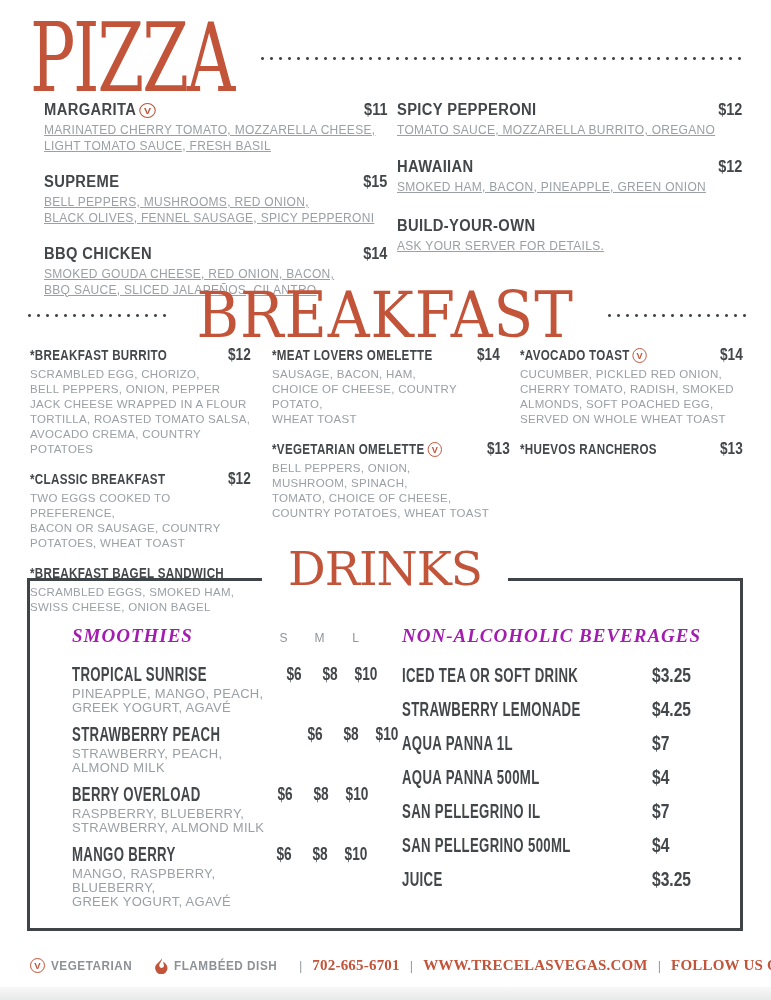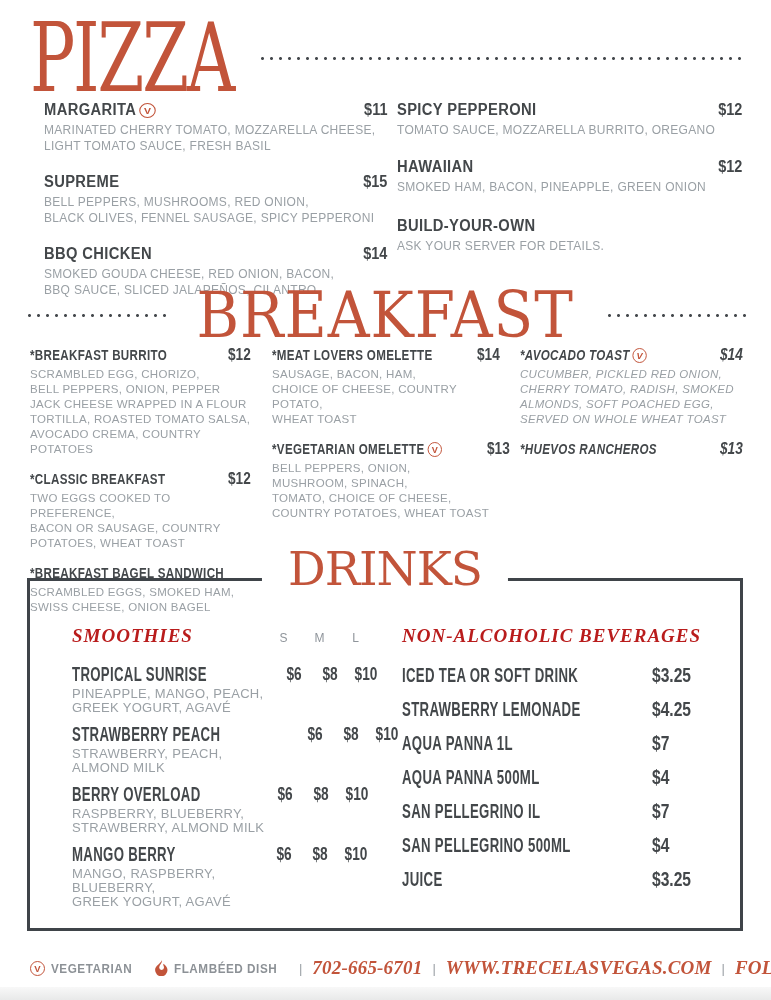--- a/index.html
+++ b/index.html
@@ -24,40 +24,40 @@
   
   .m-row { display:flex; justify-content:space-between; align-items:center; }
   .name-wrap { display:inline-flex; align-items:center; gap:5px; transform-origin:left center; white-space:nowrap; }
   .nm { font-weight:bold; color:#43474a; letter-spacing:0.4px; }
   .price { font-weight:bold; color:#43474a; transform-origin:right center; white-space:nowrap; }
   .desc { color:#9aa0a5; white-space:pre-line; letter-spacing:0.3px; margin-top:3px; }
   
   .pz-col .name-wrap { transform:scaleX(0.92); }
   .pz-col .nm { font-size:16px; line-height:20px; }
   .pz-col .price { font-size:17px; transform:scaleX(0.85); }
-  .pz-col .desc { font-size:12px; line-height:15.5px; }
+  .pz-col .desc { font-size:12px; line-height:15.5px;text-decoration:underline; }
   .pz-col .m-item { margin-bottom:18px; }
   
   .bf-col .name-wrap { transform:scaleX(0.80); }
   .bf-col .nm { font-size:14.5px; line-height:18px; }
   .bf-col .price { font-size:16px; transform:scaleX(0.85); }
   .bf-col .desc { font-size:11.5px; line-height:15px; }
   .bf-col .m-item { margin-bottom:13px; }
   .pz-col, .bf-col { position:absolute; }
   
   .veg { display:inline-flex; width:15px; height:15px; border:1.6px solid #c2543a; border-radius:50%;
          color:#c2543a; font-weight:bold; font-size:9.5px; align-items:center; justify-content:center;
          font-family:"Liberation Sans", sans-serif; flex:0 0 auto; }
   .unsquash { transform:scaleX(1.2); }
   
   .drinks-box { position:absolute; left:27px; top:578px; width:716px; height:353px; border:3px solid #3f4449; }
   .drinks-title-box { position:absolute; top:-36px; left:50%; transform:translateX(-50%);
                       background:#fff; padding:0 26px; }
   .sub-title { font-family:"Liberation Serif", serif; font-style:italic; font-weight:bold;
-               font-size:19px; color:#b91c1c; letter-spacing:1px; }
+               font-size:19px; color:#a21caf; letter-spacing:1px; }
   .smoothies { position:absolute; left:42px; top:44px; width:302px; }
   .smoothies-head { display:flex; align-items:baseline; margin-bottom:16px; }
   .smoothies-head .sub-title { flex:1 1 auto; }
   .sizecell { width:36px; text-align:center; color:#8f959b; font-size:12px; letter-spacing:1px; }
   .sm-item { display:flex; margin-bottom:8px; }
   .sm-left { flex:1 1 auto; }
   .dk-nm { font-weight:bold; color:#43474a; font-size:20px; line-height:22px; letter-spacing:0.5px;
            transform:scaleX(0.66); transform-origin:left center; white-space:nowrap; display:inline-block; }
   .sm-prices { display:flex; flex:0 0 auto; }
   .pcell { width:36px; text-align:center; font-weight:bold; color:#43474a; font-size:19px; line-height:22px;
@@ -68,22 +68,22 @@
   .bev-row { display:flex; align-items:baseline; margin-bottom:12px; }
   .bev-name { width:250px; flex:0 0 auto; }
   .bev-price { font-weight:bold; color:#43474a; font-size:20px; line-height:22px;
                transform:scaleX(0.78); transform-origin:left center; white-space:nowrap; }
   
   .footer { position:absolute; left:30px; top:957px; right:20px; display:flex; align-items:center;
             gap:8px; white-space:nowrap; }
   .legend-label { color:#8c9196; font-weight:bold; font-size:13px; letter-spacing:0.6px;
                   transform:scaleX(0.9); transform-origin:left center; }
   .sep { color:#9aa0a5; font-size:13px; padding:0 2px; }
-  .contact { font-family:"Liberation Serif", serif; font-style:italic; font-weight:bold;
-             color:#c2543a; font-size:19px; letter-spacing:0.2px; }
+  .contact { font-family:"Liberation Serif", serif; font-weight:bold;
+             color:#c2543a; font-size:15px; letter-spacing:0.2px; }
   .flame { width:13px; height:16px; flex:0 0 auto; margin-left:6px; }
   .legend-group { display:flex; align-items:center; gap:6px; }
   .bottom-edge { position:absolute; left:0; right:0; bottom:0; height:13px;
                  background:linear-gradient(#f8f8f8, #e8e9e9); }
 </style>
 </head>
 <body>
 
 <div class="page">
 
@@ -224,21 +224,21 @@
         </span>
         <span class="price">$13</span>
       </div>
       <div class="desc">BELL PEPPERS, ONION,
 MUSHROOM, SPINACH,
 TOMATO, CHOICE OF CHEESE,
 COUNTRY POTATOES, WHEAT TOAST</div>
     </div>
   </div>
 
-  <div class="bf-col" style="left:520px; top:346px; width:223px;font-style:italic;">
+  <div class="bf-col" style="left:520px; top:346px; width:223px;">
     <div class="m-item">
       <div class="m-row">
         <span class="name-wrap">
           <span class="nm">*AVOCADO TOAST</span>
           <span class="veg unsquash">
               <span>V</span>
             </span>
         </span>
         <span class="price">$14</span>
       </div>

